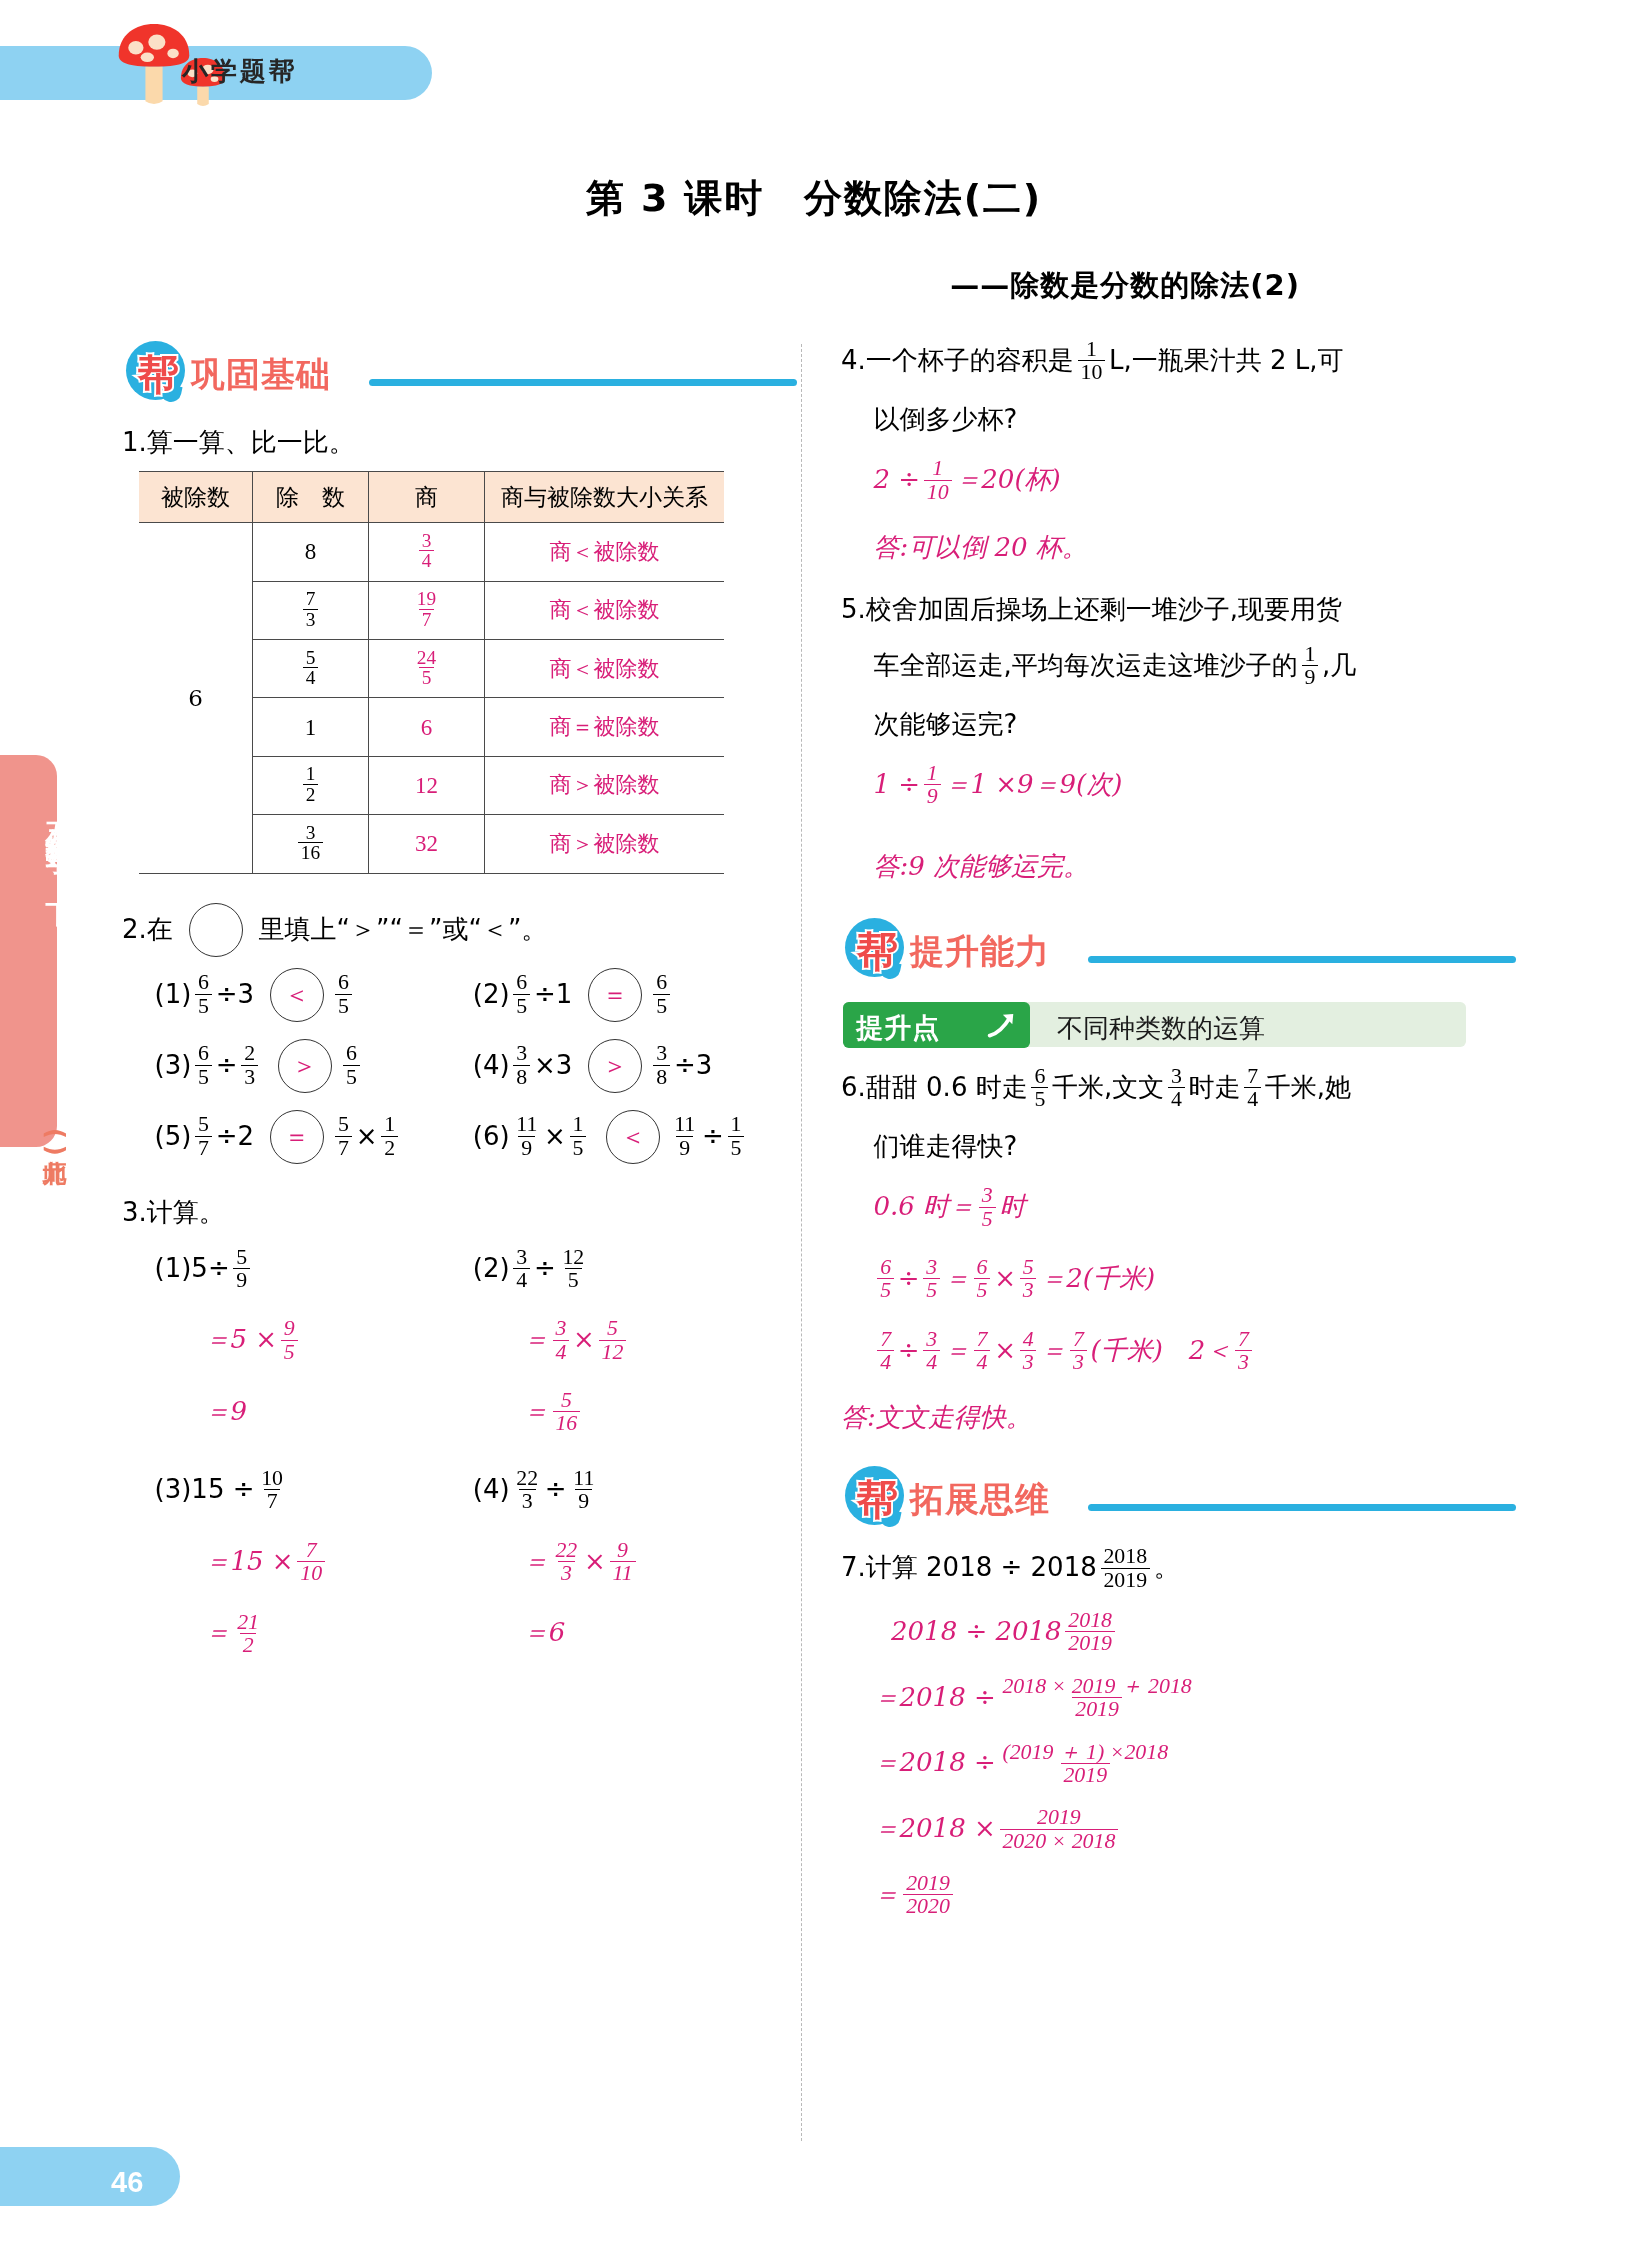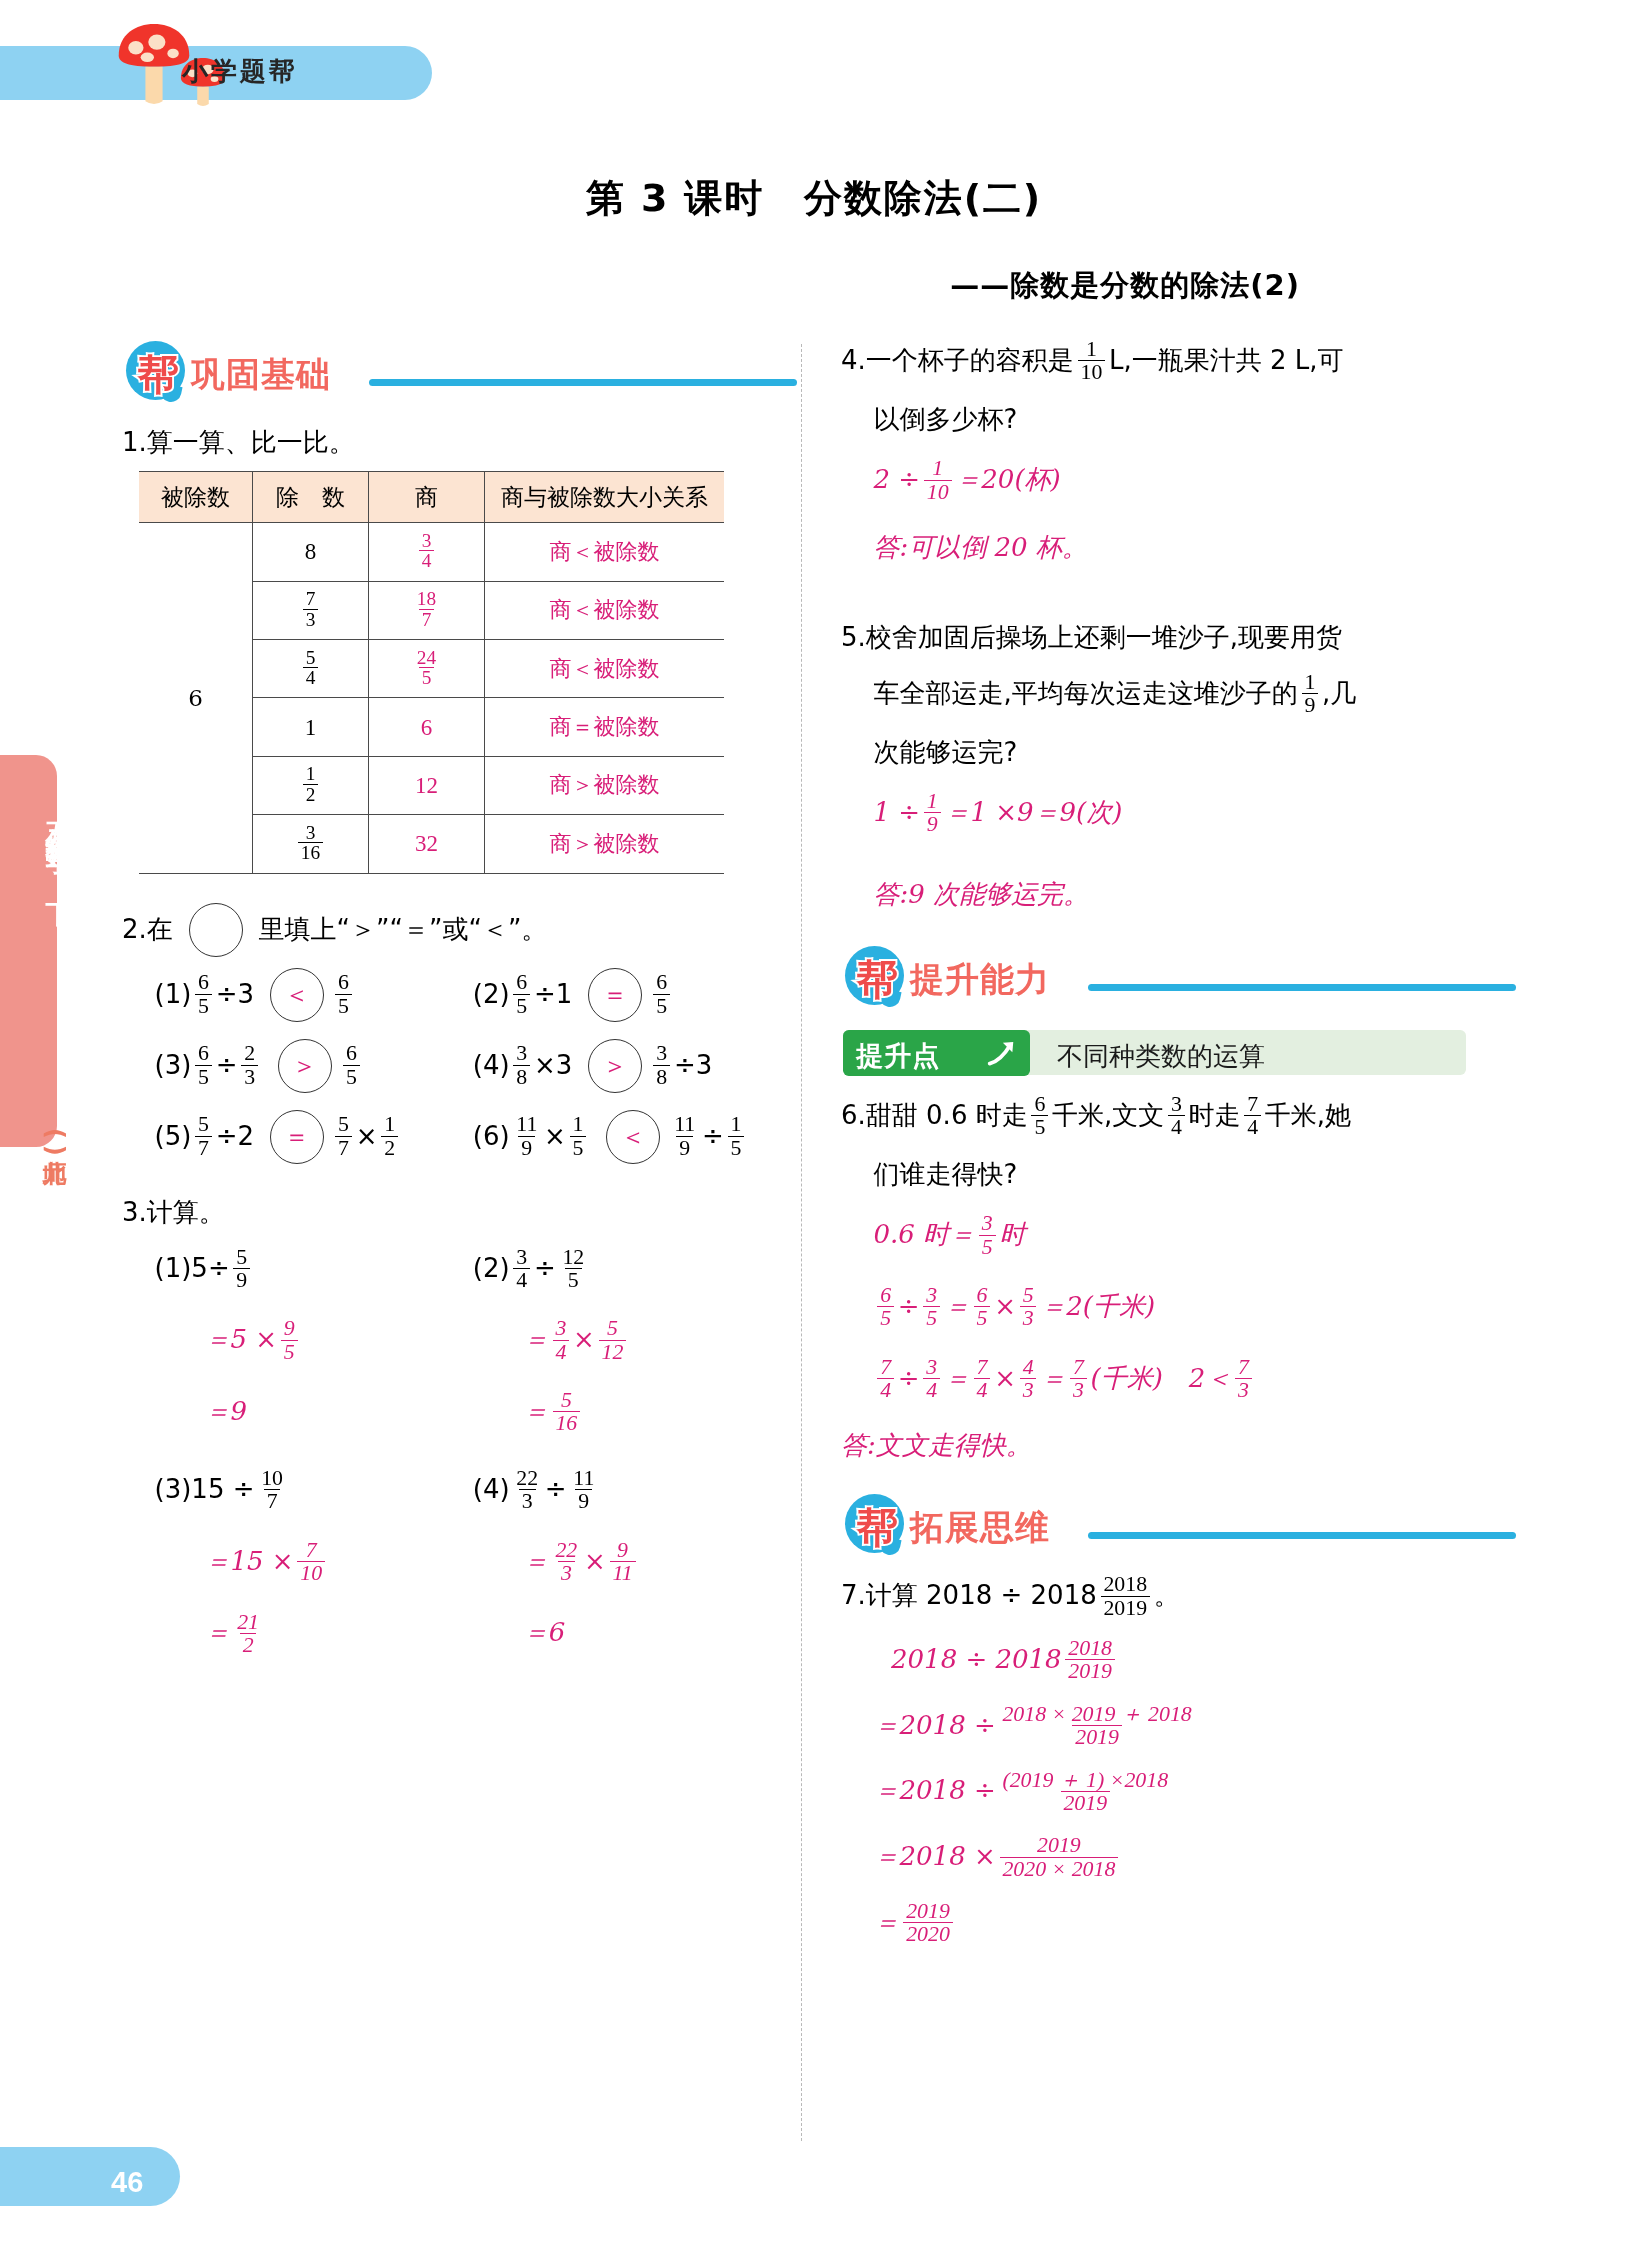--- a/index.html
+++ b/index.html
@@ -253,21 +253,21 @@
               <span class="d">4</span>
             </span></td>
       <td class="cw4 rel">商＜被除数</td>
     </tr>
     <tr>
       <td class="cw2 vsep vsepl"><span class="fr">
               <span class="n">7</span>
               <span class="d">3</span>
             </span></td>
       <td class="cw3 pink vsep"><span class="fr">
-              <span class="n">18</span>
+              <span class="n">19</span>
               <span class="d">7</span>
             </span></td>
       <td class="cw4 rel">商＜被除数</td>
     </tr>
     <tr>
       <td class="cw2 vsep vsepl"><span class="fr">
               <span class="n">5</span>
               <span class="d">4</span>
             </span></td>
       <td class="cw3 pink vsep"><span class="fr">
@@ -477,21 +477,21 @@
     <div class="indent" style="margin-top:13.4px;">以倒多少杯?</div>
   </div>
   <div class="ans indent" style="margin-top:17px;">
     2 ÷<span class="fr">
         <span class="n">1</span>
         <span class="d">10</span>
       </span>＝20(杯)
   </div>
   <div class="ans indent" style="margin-top:21px;">答:可以倒 20 杯。</div>
 
-  <div class="q" style="margin-top:46px;">
+  <div class="q" style="margin-top:18px;">
     <div>5.校舍加固后操场上还剩一堆沙子,现要用货</div>
     <div class="indent" style="margin-top:13.4px;">
       <span>车全部运走,平均每次运走这堆沙子的</span><span class="fr">
           <span class="n">1</span>
           <span class="d">9</span>
         </span><span>,几</span>
     </div>
     <div class="indent" style="margin-top:13.4px;">次能够运完?</div>
   </div>
   <div class="ans indent" style="margin-top:17px;">

